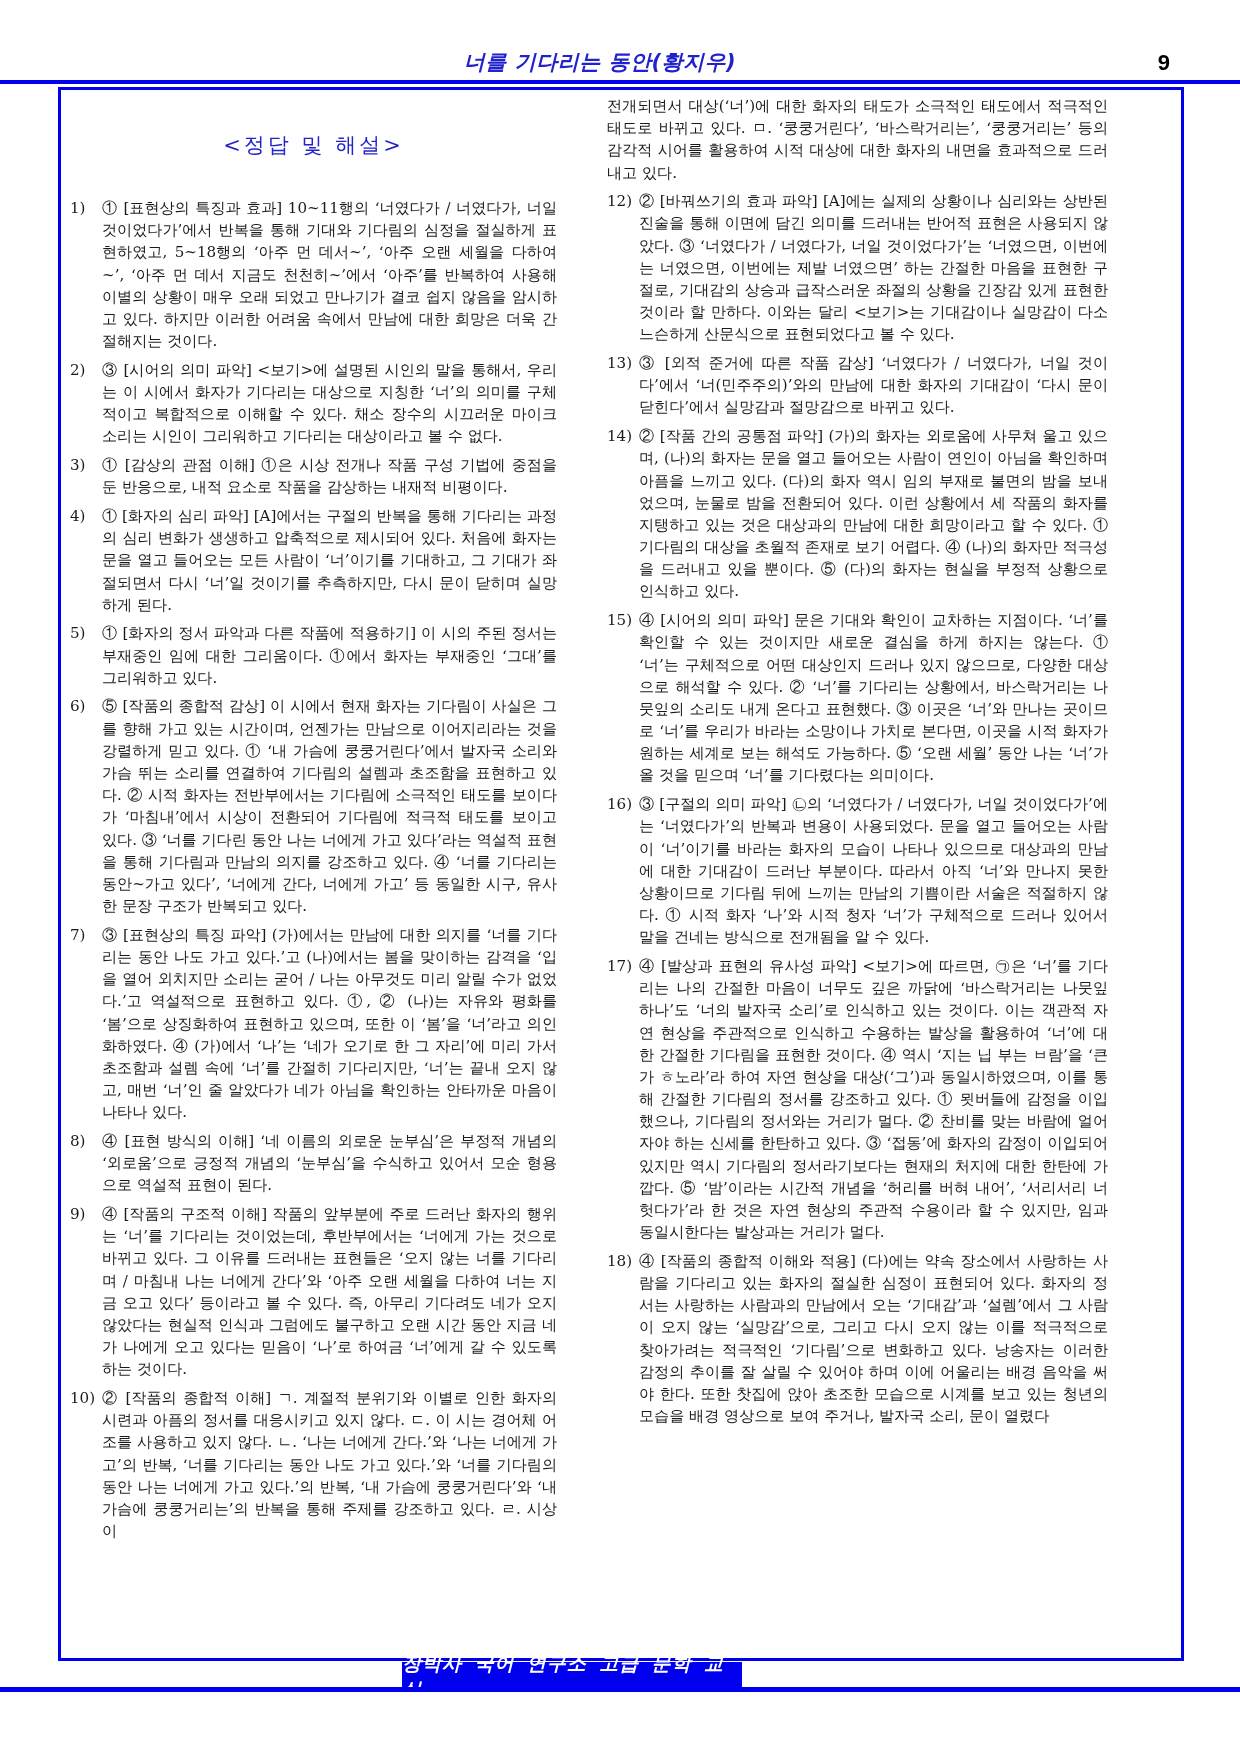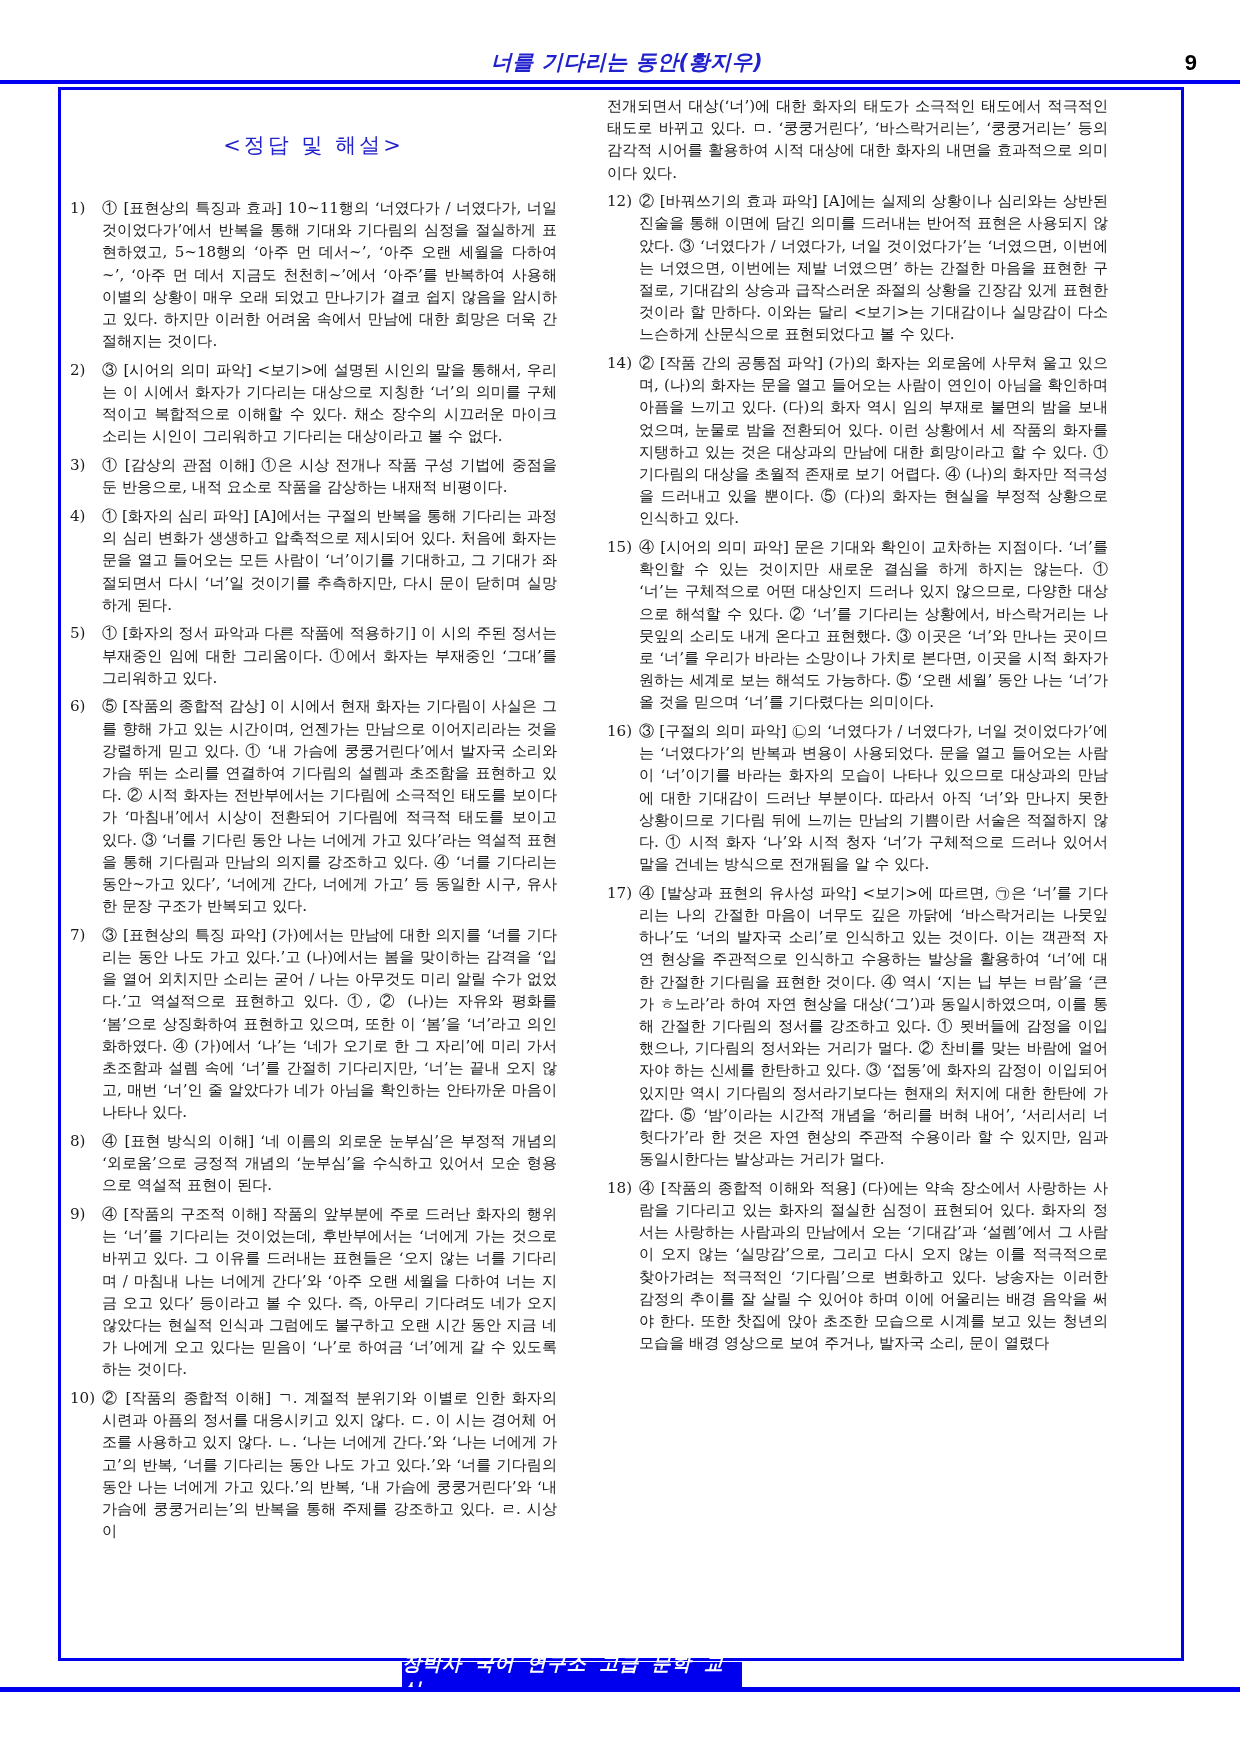--- a/index.html
+++ b/index.html
@@ -15,21 +15,20 @@
     overflow: hidden;
   }
 
   
   .page-header {
     position: absolute;
     top: 44px;
     left: 0;
     width: 1200px;
     height: 42px;
-    margin-left: 27px;
   }
   .header-title {
     position: absolute;
     left: 0;
     right: 0;
     top: 4px;
     text-align: center;
     color: #2222cc;
     font-size: 21px;
     font-weight: bold;
@@ -197,27 +196,31 @@
       <span class="qbody">④ [작품의 구조적 이해] 작품의 앞부분에 주로 드러난 화자의 행위는 ‘너’를 기다리는 것이었는데, 후반부에서는 ‘너에게 가는 것으로 바뀌고 있다. 그 이유를 드러내는 표현들은 ‘오지 않는 너를 기다리며 / 마침내 나는 너에게 간다’와 ‘아주 오랜 세월을 다하여 너는 지금 오고 있다’ 등이라고 볼 수 있다. 즉, 아무리 기다려도 네가 오지 않았다는 현실적 인식과 그럼에도 불구하고 오랜 시간 동안 지금 네가 나에게 오고 있다는 믿음이 ‘나’로 하여금 ‘너’에게 갈 수 있도록 하는 것이다.</span>
     </div>
     <div class="qitem">
       <span class="qnum">10)</span>
       <span class="qbody">② [작품의 종합적 이해] ㄱ. 계절적 분위기와 이별로 인한 화자의 시련과 아픔의 정서를 대응시키고 있지 않다. ㄷ. 이 시는 경어체 어조를 사용하고 있지 않다. ㄴ. ‘나는 너에게 간다.’와 ‘나는 너에게 가고’의 반복, ‘너를 기다리는 동안 나도 가고 있다.’와 ‘너를 기다림의 동안 나는 너에게 가고 있다.’의 반복, ‘내 가슴에 쿵쿵거린다’와 ‘내 가슴에 쿵쿵거리는’의 반복을 통해 주제를 강조하고 있다. ㄹ. 시상이</span>
     </div>
   </div>
 
   <div class="col right">
     <div class="qitem">
-      <span class="qbody">전개되면서 대상(‘너’)에 대한 화자의 태도가 소극적인 태도에서 적극적인 태도로 바뀌고 있다. ㅁ. ‘쿵쿵거린다’, ‘바스락거리는’, ‘쿵쿵거리는’ 등의 감각적 시어를 활용하여 시적 대상에 대한 화자의 내면을 효과적으로 의미이다 있다.</span>
+      <span class="qbody">전개되면서 대상(‘너’)에 대한 화자의 태도가 소극적인 태도에서 적극적인 태도로 바뀌고 있다. ㅁ. ‘쿵쿵거린다’, ‘바스락거리는’, ‘쿵쿵거리는’ 등의 감각적 시어를 활용하여 시적 대상에 대한 화자의 내면을 효과적으로 드러내고 있다.</span>
     </div>
     <div class="qitem">
       <span class="qnum">12)</span>
       <span class="qbody">② [바꿔쓰기의 효과 파악] [A]에는 실제의 상황이나 심리와는 상반된 진술을 통해 이면에 담긴 의미를 드러내는 반어적 표현은 사용되지 않았다. ③ ‘너였다가 / 너였다가, 너일 것이었다가’는 ‘너였으면, 이번에는 너였으면, 이번에는 제발 너였으면’ 하는 간절한 마음을 표현한 구절로, 기대감의 상승과 급작스러운 좌절의 상황을 긴장감 있게 표현한 것이라 할 만하다. 이와는 달리 &lt;보기&gt;는 기대감이나 실망감이 다소 느슨하게 산문식으로 표현되었다고 볼 수 있다.</span>
     </div>
     <div class="qitem">
+      <span class="qnum">13)</span>
+      <span class="qbody">③ [외적 준거에 따른 작품 감상] ‘너였다가 / 너였다가, 너일 것이다’에서 ‘너(민주주의)’와의 만남에 대한 화자의 기대감이 ‘다시 문이 닫힌다’에서 실망감과 절망감으로 바뀌고 있다.</span>
+    </div>
+    <div class="qitem">
       <span class="qnum">14)</span>
       <span class="qbody">② [작품 간의 공통점 파악] (가)의 화자는 외로움에 사무쳐 울고 있으며, (나)의 화자는 문을 열고 들어오는 사람이 연인이 아님을 확인하며 아픔을 느끼고 있다. (다)의 화자 역시 임의 부재로 불면의 밤을 보내었으며, 눈물로 밤을 전환되어 있다. 이런 상황에서 세 작품의 화자를 지탱하고 있는 것은 대상과의 만남에 대한 희망이라고 할 수 있다. ① 기다림의 대상을 초월적 존재로 보기 어렵다. ④ (나)의 화자만 적극성을 드러내고 있을 뿐이다. ⑤ (다)의 화자는 현실을 부정적 상황으로 인식하고 있다.</span>
     </div>
     <div class="qitem">
       <span class="qnum">15)</span>
       <span class="qbody">④ [시어의 의미 파악] 문은 기대와 확인이 교차하는 지점이다. ‘너’를 확인할 수 있는 것이지만 새로운 결심을 하게 하지는 않는다. ① ‘너’는 구체적으로 어떤 대상인지 드러나 있지 않으므로, 다양한 대상으로 해석할 수 있다. ② ‘너’를 기다리는 상황에서, 바스락거리는 나뭇잎의 소리도 내게 온다고 표현했다. ③ 이곳은 ‘너’와 만나는 곳이므로 ‘너’를 우리가 바라는 소망이나 가치로 본다면, 이곳을 시적 화자가 원하는 세계로 보는 해석도 가능하다. ⑤ ‘오랜 세월’ 동안 나는 ‘너’가 올 것을 믿으며 ‘너’를 기다렸다는 의미이다.</span>
     </div>
     <div class="qitem">
       <span class="qnum">16)</span>
       <span class="qbody">③ [구절의 의미 파악] ㉡의 ‘너였다가 / 너였다가, 너일 것이었다가’에는 ‘너였다가’의 반복과 변용이 사용되었다. 문을 열고 들어오는 사람이 ‘너’이기를 바라는 화자의 모습이 나타나 있으므로 대상과의 만남에 대한 기대감이 드러난 부분이다. 따라서 아직 ‘너’와 만나지 못한 상황이므로 기다림 뒤에 느끼는 만남의 기쁨이란 서술은 적절하지 않다. ① 시적 화자 ‘나’와 시적 청자 ‘너’가 구체적으로 드러나 있어서 말을 건네는 방식으로 전개됨을 알 수 있다.</span>

